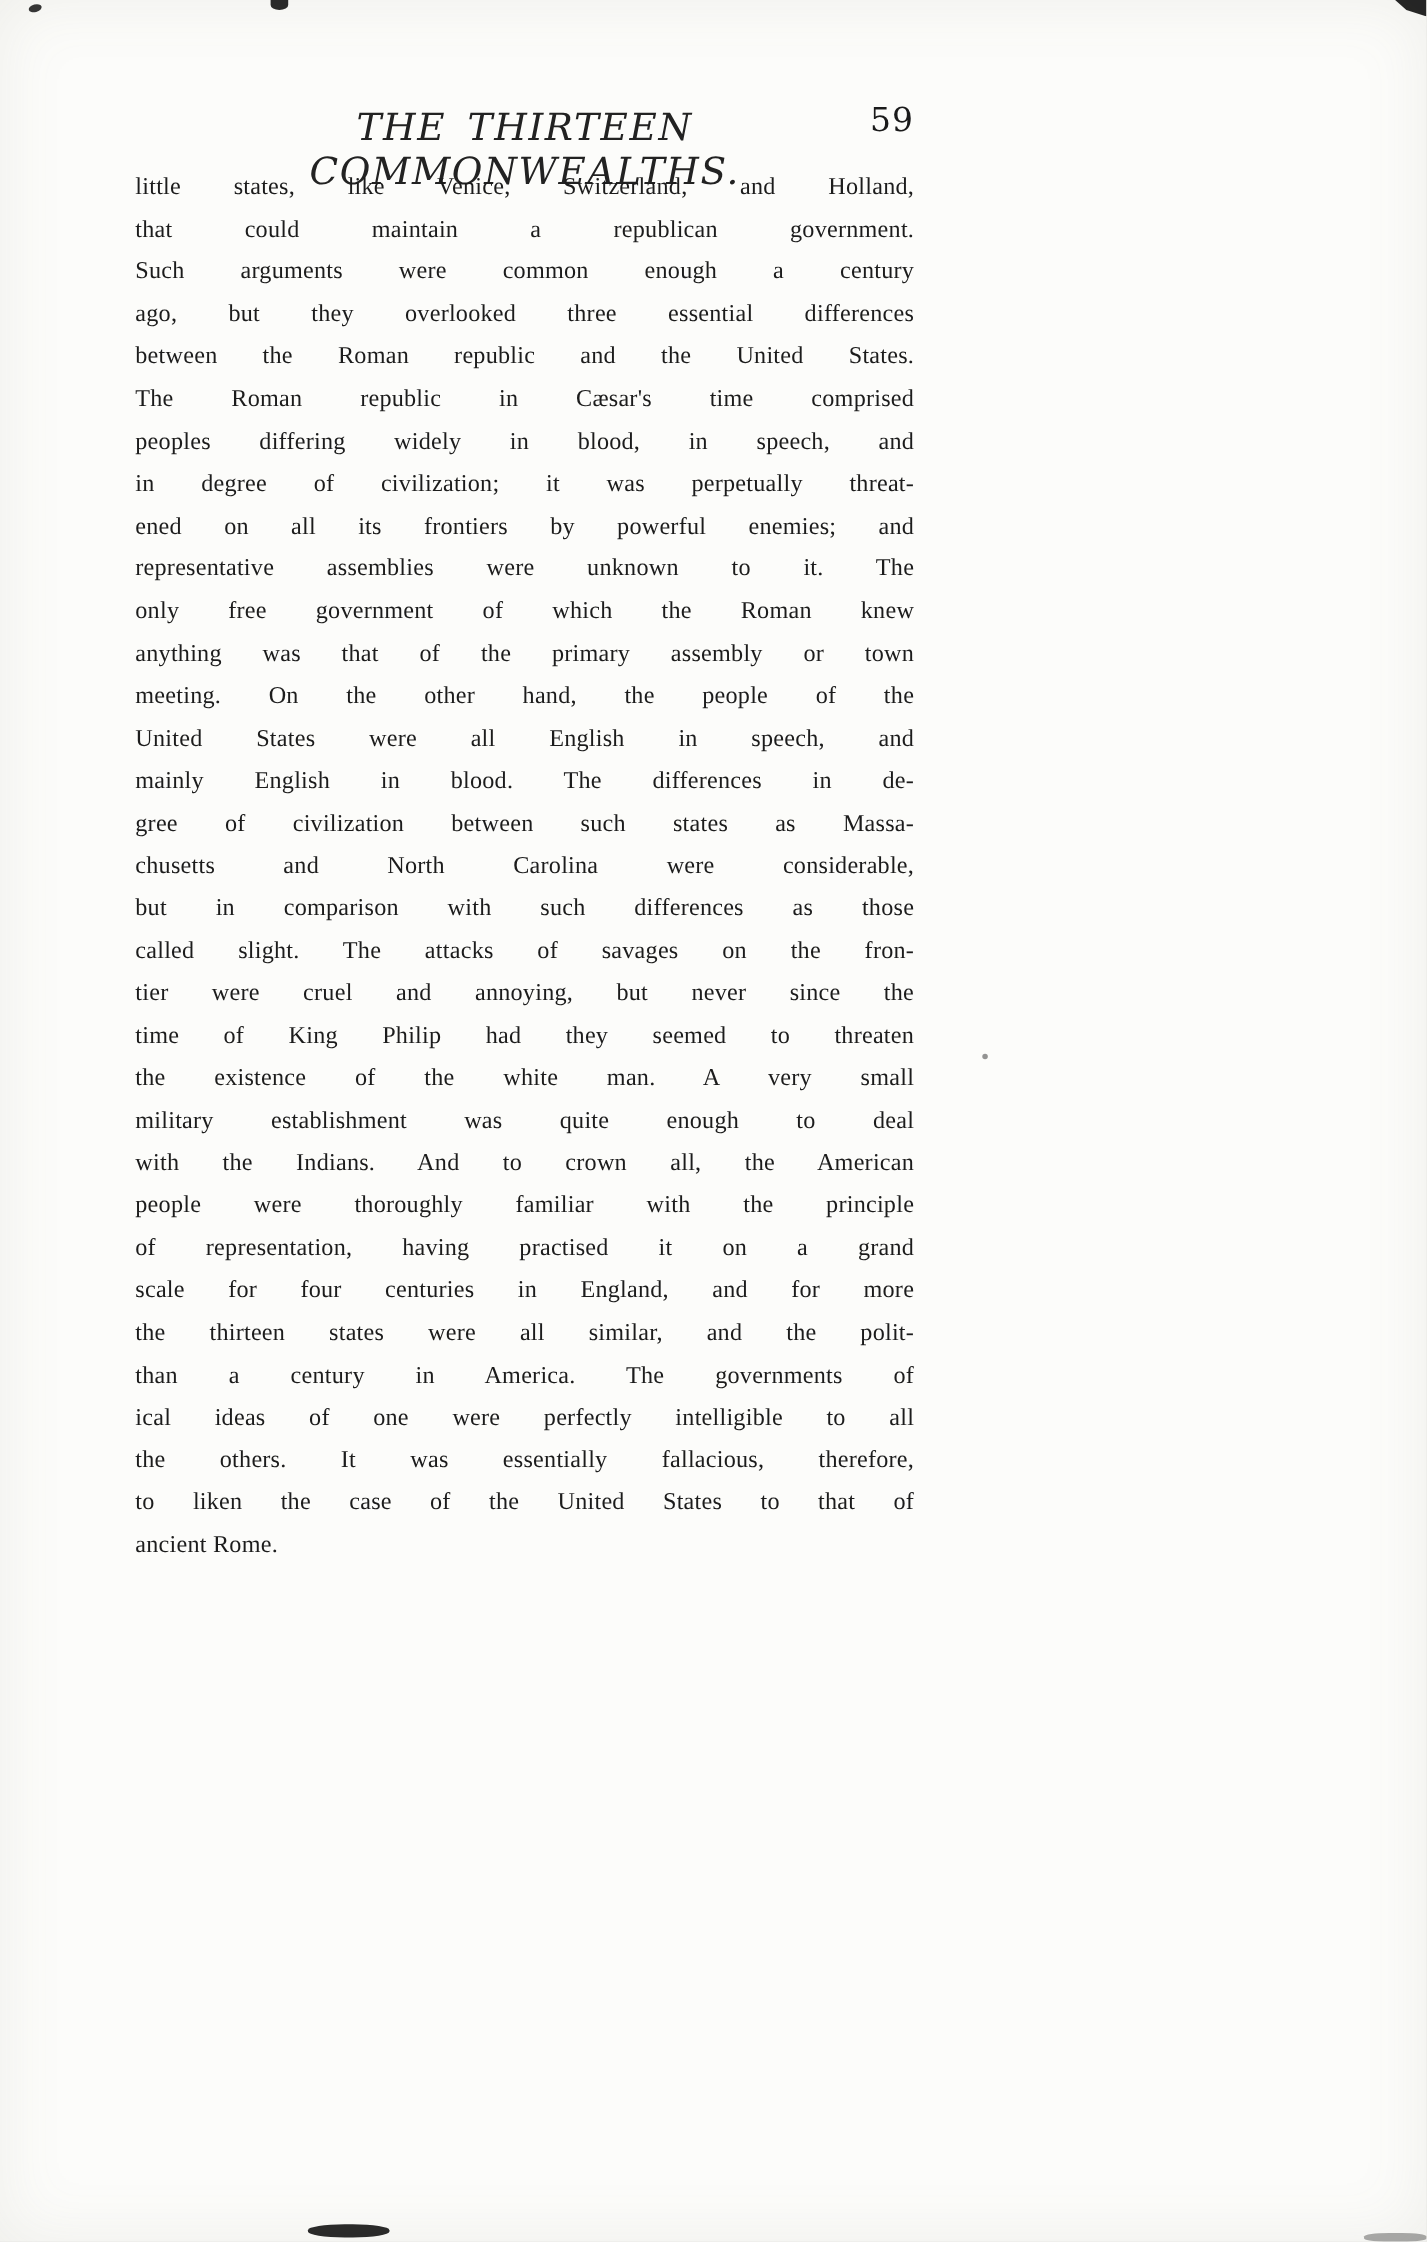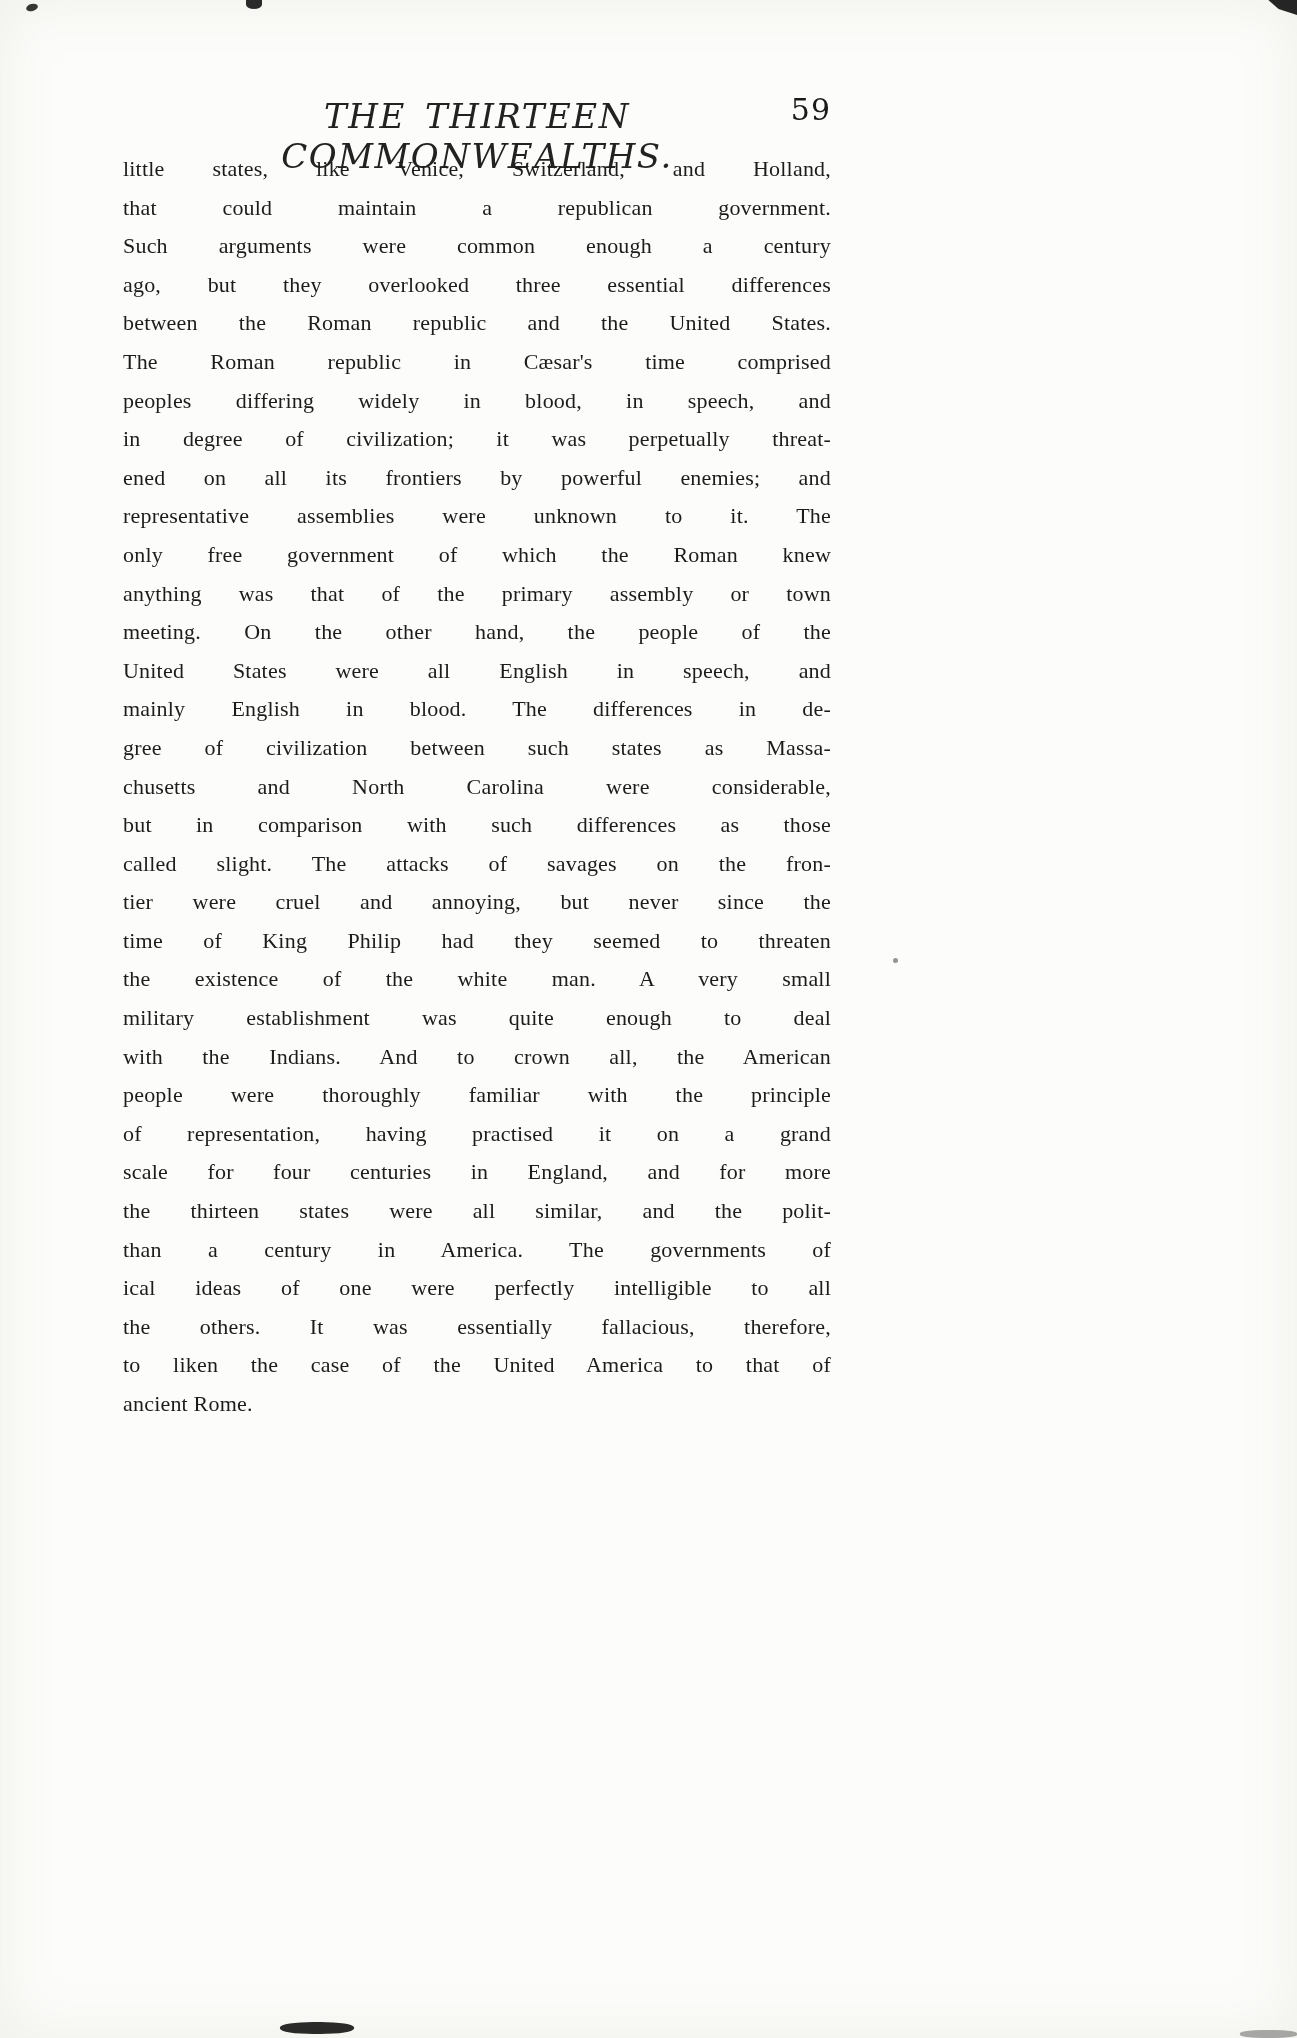--- a/index.html
+++ b/index.html
@@ -108,21 +108,21 @@
       <div class="line">the existence of the white man. A very small</div>
       <div class="line">military establishment was quite enough to deal</div>
       <div class="line">with the Indians. And to crown all, the American</div>
       <div class="line">people were thoroughly familiar with the principle</div>
       <div class="line">of representation, having practised it on a grand</div>
       <div class="line">scale for four centuries in England, and for more</div>
       <div class="line">the thirteen states were all similar, and the polit-</div>
       <div class="line">than a century in America. The governments of</div>
       <div class="line">ical ideas of one were perfectly intelligible to all</div>
       <div class="line">the others. It was essentially fallacious, therefore,</div>
-      <div class="line">to liken the case of the United America to that of</div>
+      <div class="line">to liken the case of the United States to that of</div>
       <div class="line last">ancient Rome.</div>
     </div>
 
   <div class="artifact art-top-left"></div>
   <div class="artifact art-top-mid"></div>
   <div class="artifact art-top-right"></div>
   <div class="artifact art-right-dot"></div>
   <div class="artifact art-bottom"></div>
   <div class="artifact art-bottom-right"></div>
 

